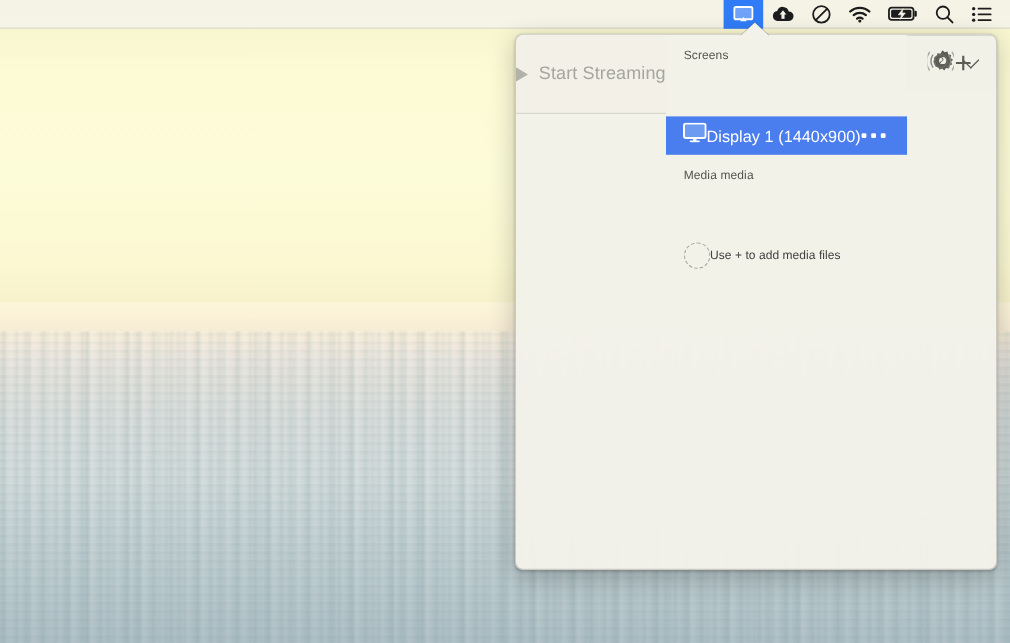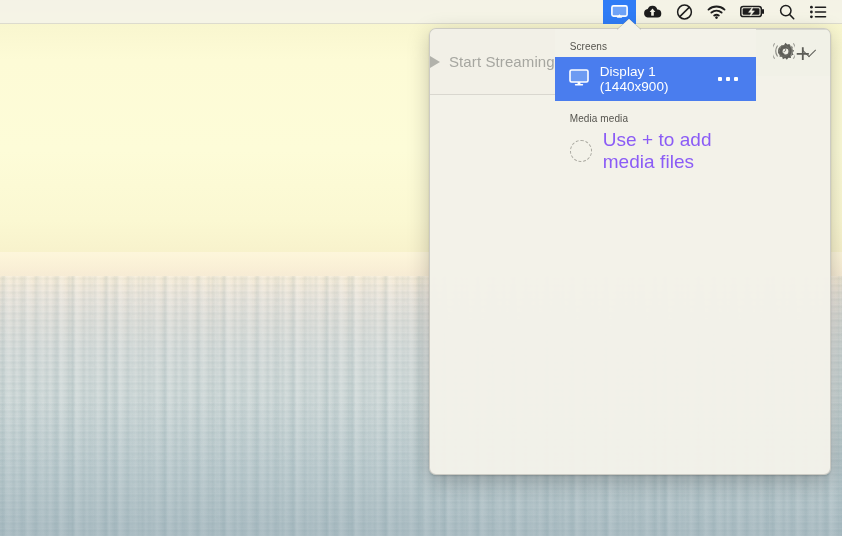--- a/index.html
+++ b/index.html
@@ -185,37 +185,37 @@
     padding: 12px 0 5px 15px;
     font-size: 10px;
     color: #55544e;
     letter-spacing: 0.1px;
   }
 
   
   .row {
     display: flex;
     align-items: center;
-    height: 44px;
+    height: 32px;
     padding: 0 14px 0 14px;
     box-sizing: border-box;
-    gap: 11px;
+    margin-top: 40px;
   }
   .row.selected {
     background: #4a7dee;
     color: #ffffff;
   }
   .row-label {
     font-size: 13.5px;
     flex: 1;
     letter-spacing: 0.05px;
   }
   .row-label.muted {
-    color: #8b5cf6;
-    font-size: 19px;
+    color: #404040;
+    font-size: 10px;
   }
   .more-dots {
     display: flex;
     gap: 4px;
     padding-right: 4px;
   }
   .more-dots i {
     width: 4px; height: 4px;
     background: #ffffff;
     border-radius: 1px;

